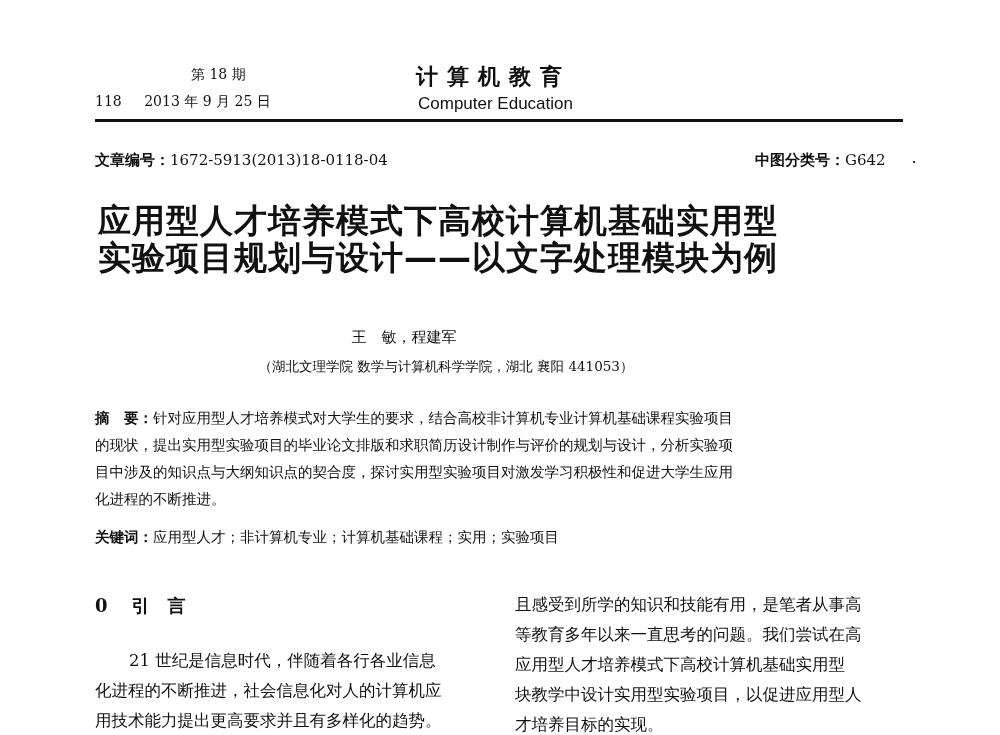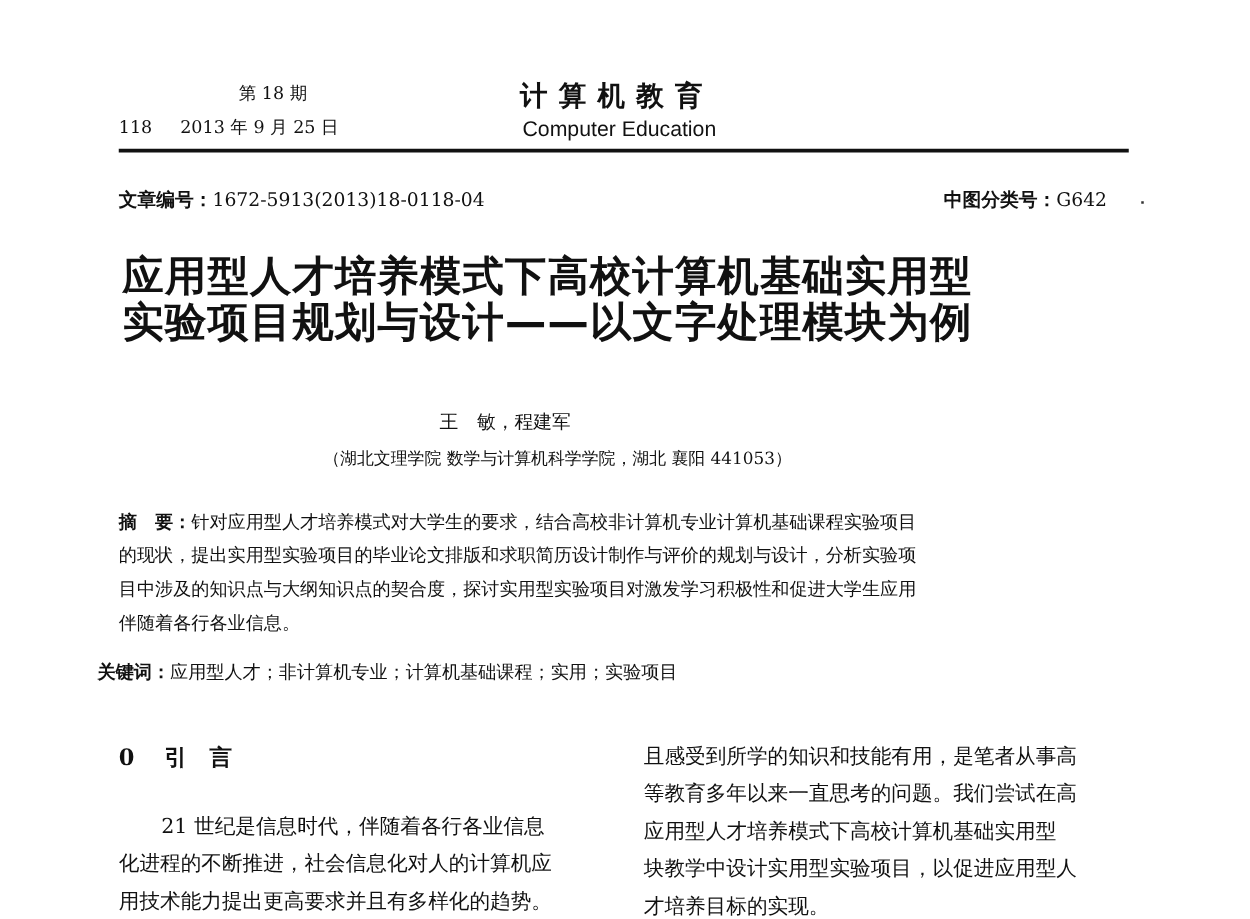--- a/index.html
+++ b/index.html
@@ -20,21 +20,21 @@
     .artno b, .clsno b, .abstract b, .keywords b { font-family: "DejaVu Sans", sans-serif; font-weight: bold; margin-top: 44px; }
     .clsno { left: 755px; top: 151px; font-size: 15px; }
     .dot { left: 913px; top: 161px; width: 2px; height: 2px; background: #333; }
     .title { left: 0; width: 876px; text-align: center; font-family: "DejaVu Sans", sans-serif; font-weight: bold; font-size: 33px; letter-spacing: 1px; }
     .t1 { top: 199px; }
     .t2 { top: 236px; }
     .authors { left: 0; width: 808px; text-align: center; top: 328px; font-size: 15px; }
     .affil { left: 0; width: 892px; text-align: center; top: 358px; font-size: 13.5px; }
     .abstract { left: 95px; top: 405px; width: 808px; font-size: 14.5px; line-height: 27px; white-space: normal; text-align: justify; }
     .abstract .line { display: block; white-space: nowrap; }
-    .keywords { left: 78px; top: 528px; font-size: 14.5px; }
+    .keywords { left: 95px; top: 528px; font-size: 14.5px; }
     .sec-head { left: 95px; top: 594px; font-size: 18px; font-weight: bold; }
     .sec-head .num { margin-right: 24px; }
     .col { font-size: 16.5px; line-height: 30px; white-space: normal; }
     .col .line { display: block; white-space: nowrap; }
     .col-left { left: 95px; top: 646px; width: 385px; }
     .col-left .indent { padding-left: 34px; }
     .col-right { left: 515px; top: 590px; width: 390px; }
   </style>
 </head>
 <body>
@@ -59,21 +59,21 @@
 <div class="abs title t1">应用型人才培养模式下高校计算机基础实用型</div>
 <div class="abs title t2">实验项目规划与设计——以文字处理模块为例</div>
 
 <div class="abs authors">王　敏，程建军</div>
 <div class="abs affil">（湖北文理学院 数学与计算机科学学院，湖北 襄阳 441053）</div>
 
 <div class="abs abstract">
   <span class="line"><b>摘　要：</b><span>针对应用型人才培养模式对大学生的要求，结合高校非计算机专业计算机基础课程实验项目</span></span>
   <span class="line">的现状，提出实用型实验项目的毕业论文排版和求职简历设计制作与评价的规划与设计，分析实验项</span>
   <span class="line">目中涉及的知识点与大纲知识点的契合度，探讨实用型实验项目对激发学习积极性和促进大学生应用</span>
-  <span class="line">伴随着各行各业信息。</span>
+  <span class="line">化进程的不断推进。</span>
 </div>
 
 <div class="abs keywords">
   <b>关键词：</b><span>应用型人才；非计算机专业；计算机基础课程；实用；实验项目</span>
 </div>
 
 <div class="abs sec-head">
   <span class="num">0</span><span>引　言</span>
 </div>
 

